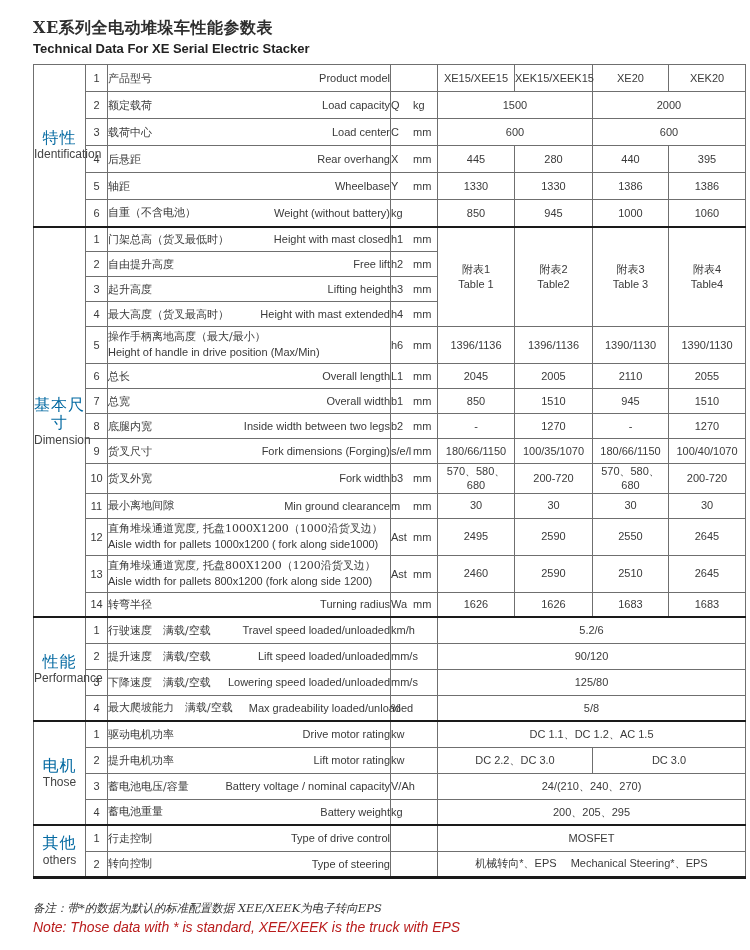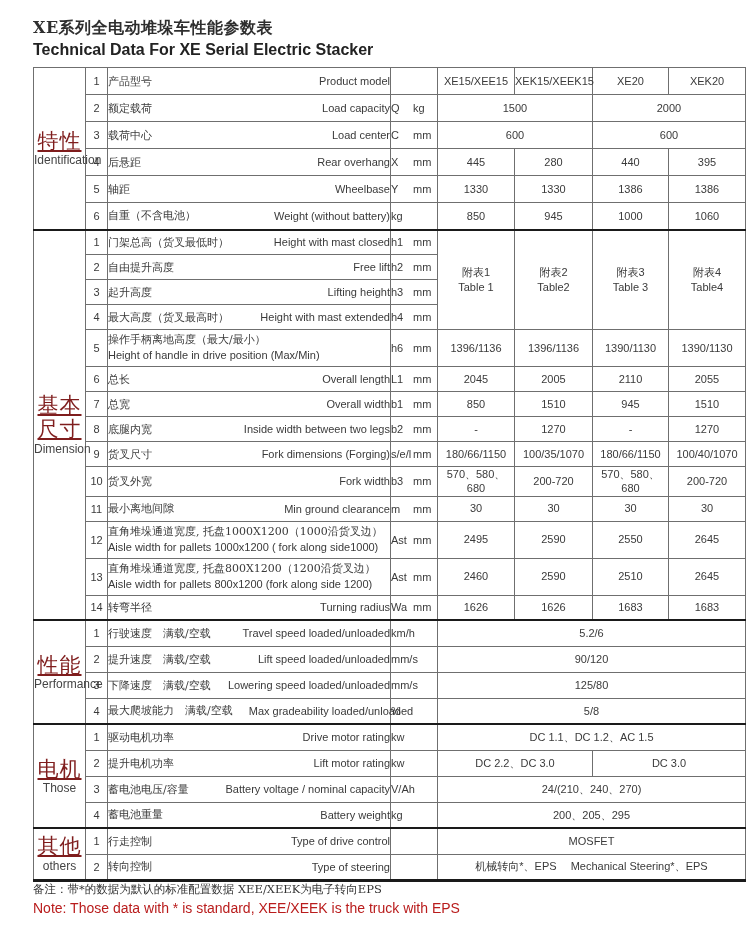--- a/index.html
+++ b/index.html
@@ -1,47 +1,47 @@
 <!DOCTYPE html>
 <html><head>
 <meta charset="utf-8">
 <style>
   html,body{margin:0;padding:0;background:#ffffff;}
   body{width:750px;height:950px;font-family:"Liberation Sans",sans-serif;color:#3a3a3a;overflow:hidden;}
   .page{padding:14px 5px 0 33px;}
   .title-cn{font-family:"DejaVu Serif",serif;font-size:16px;font-weight:600;color:#2e2e2e;margin:4px 0 2px 0;letter-spacing:0.5px;}
-  .title-en{font-size:16px;font-weight:bold;color:#222;margin:2px 0 8px 0;}
+  .title-en{font-size:13px;font-weight:bold;color:#222;margin:2px 0 8px 0;}
   table.spec{border-collapse:collapse;table-layout:fixed;width:712px;border-top:1px solid #6f6f6f;border-bottom:3px solid #1a1a1a;}
   table.spec td{border:1px solid #6f6f6f;padding:0;font-size:11px;color:#3a3a3a;vertical-align:middle;}
   tbody.section{border-top:2px solid #1a1a1a;}
   tbody.section:first-of-type{border-top:1px solid #6f6f6f;}
   
   tbody[data-sec="identification"] tr{height:27px;}
   tbody[data-sec="dimension"] tr{height:25px;}
   tbody[data-sec="dimension"] tr.tall{height:37px;}
   tbody[data-sec="performance"] tr,
   tbody[data-sec="motor"] tr,
   tbody[data-sec="others"] tr{height:26px;}
   
   td.sec{text-align:center;line-height:1.15;}
-  td.sec .sec-cn{font-family:"DejaVu Serif",serif;font-size:21px;letter-spacing:1px;color:#7f1d1d;text-decoration:underline;}
+  td.sec .sec-cn{font-family:"DejaVu Serif",serif;font-size:16px;letter-spacing:1px;color:#0369a1;}
   td.sec .sec-en{font-size:12px;color:#444;margin-top:1px;}
   td.num{text-align:center;font-size:11.5px;}
   td.desc{padding:0 6px;}
   td.desc .one{display:flex;justify-content:space-between;align-items:center;gap:16px;}
   td.desc .cn{font-family:"DejaVu Serif",serif;font-size:11px;white-space:nowrap;}
   td.desc .en{font-size:11px;white-space:nowrap;}
   td.desc .line{font-size:11px;line-height:1.35;text-align:left;}
   td.desc .line.cnl{font-family:"DejaVu Serif",serif;}
   td.sym{padding:0 5px;}
   td.sym .symwrap{display:flex;align-items:center;}
   td.sym .s{min-width:22px;text-align:left;font-size:11px;}
   td.sym .u{font-size:11px;}
   td.val{text-align:center;white-space:pre-line;line-height:1.3;font-size:11px;}
-  .notes{}
+  .notes{margin-top:22px;font-style:italic;}
   .note-cn{font-family:"DejaVu Serif",serif;font-size:11.5px;color:#333;margin-bottom:3px;}
   .note-en{font-size:14px;color:#b91c1c;}
 </style>
 </head>
 <body>
 
 <div class="page">
   <div class="title-cn">XE系列全电动堆垛车性能参数表</div>
   <div class="title-en">Technical Data For XE Serial Electric Stacker</div>
 

